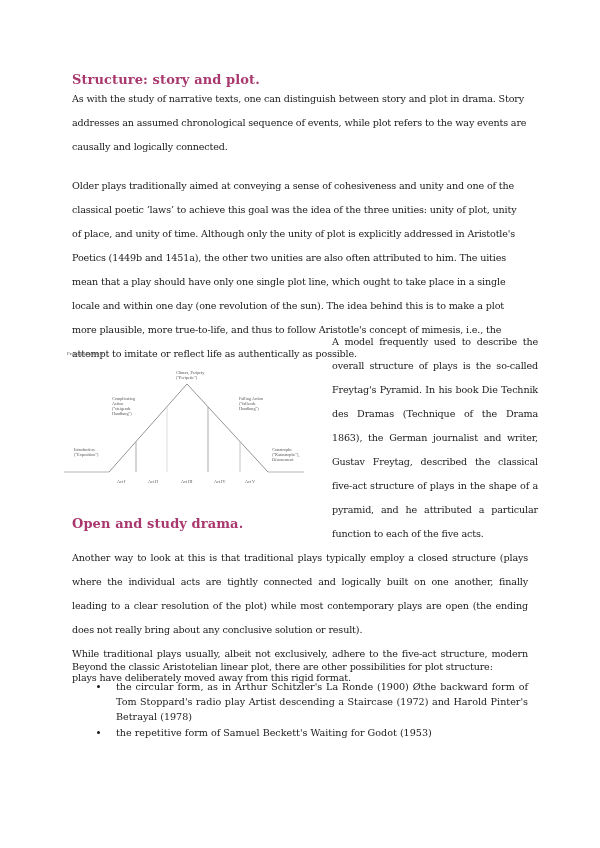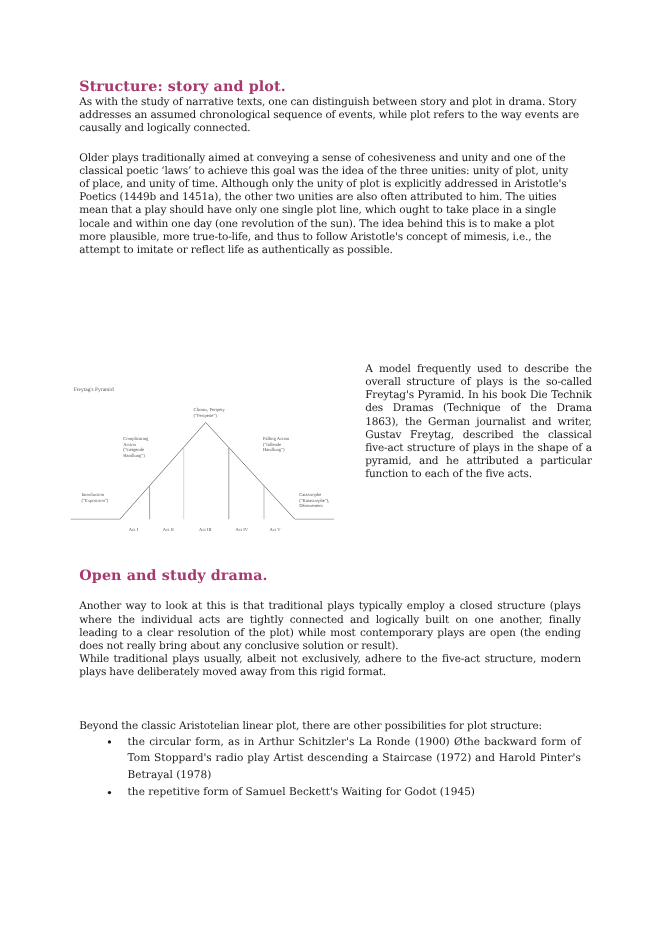--- a/index.html
+++ b/index.html
@@ -1,19 +1,19 @@
 <!DOCTYPE html>
 <html><head>
   <meta charset="utf-8">
   <style>
     html, body { margin: 0; padding: 0; background: #ffffff; }
     body { width: 600px; height: 848px; position: relative; overflow: hidden;
            font-family: "DejaVu Serif", "Liberation Serif", serif; color: #1a1a1a; }
     .h { color: #a8386e; font-weight: bold; font-size: 13px; line-height: 15px; margin: 0; letter-spacing: 0.1px; }
-    p { margin: 0; font-size: 9.6px; line-height: 12px; letter-spacing: -0.15px; }
+    p { margin: 0; font-size: 9.6px; line-height: 24px; letter-spacing: -0.15px; }
     .just { text-align: justify; }
     .blk { position: absolute; left: 72px; width: 456px; }
     .two-col { position: absolute; left: 72px; top: 317px; width: 456px; height: 175px; }
     .col-right { position: absolute; left: 260px; top: 13px; width: 206px; }
     .diagram { position: absolute; left: -8px; top: 30px; width: 240px; height: 145px; }
     .diagram svg text { font-family: "Liberation Serif", serif; fill: #555; }
     ul { margin: 0; padding-left: 38px; font-size: 9.6px; line-height: 15.2px; }
     li { padding-left: 6px; }
   </style>
 </head>
@@ -66,15 +66,15 @@
 <div class="blk" style="top:516px;">
   <h2 class="h">Open and study drama.</h2>
   <p class="just" style="margin-top:15px;">Another way to look at this is that traditional plays typically employ a closed structure (plays where the individual acts are tightly connected and logically built on one another, finally leading to a clear resolution of the plot) while most contemporary plays are open (the ending does not really bring about any conclusive solution or result).</p>
   <p class="just">While traditional plays usually, albeit not exclusively, adhere to the five-act structure, modern plays have deliberately moved away from this rigid format.</p>
 </div>
 
 <div class="blk" style="top:655px;">
   <p class="just" style="">Beyond the classic Aristotelian linear plot, there are other possibilities for plot structure:</p>
   <ul>
     <li class="just">the circular form, as in Arthur Schitzler's La Ronde (1900) Øthe backward form of Tom Stoppard's radio play Artist descending a Staircase (1972) and Harold Pinter's Betrayal (1978)</li>
-    <li> the repetitive form of Samuel Beckett's Waiting for Godot (1945)</li>
+    <li> the repetitive form of Samuel Beckett's Waiting for Godot (1953)</li>
   </ul>
 </div>
 
 </body></html>

